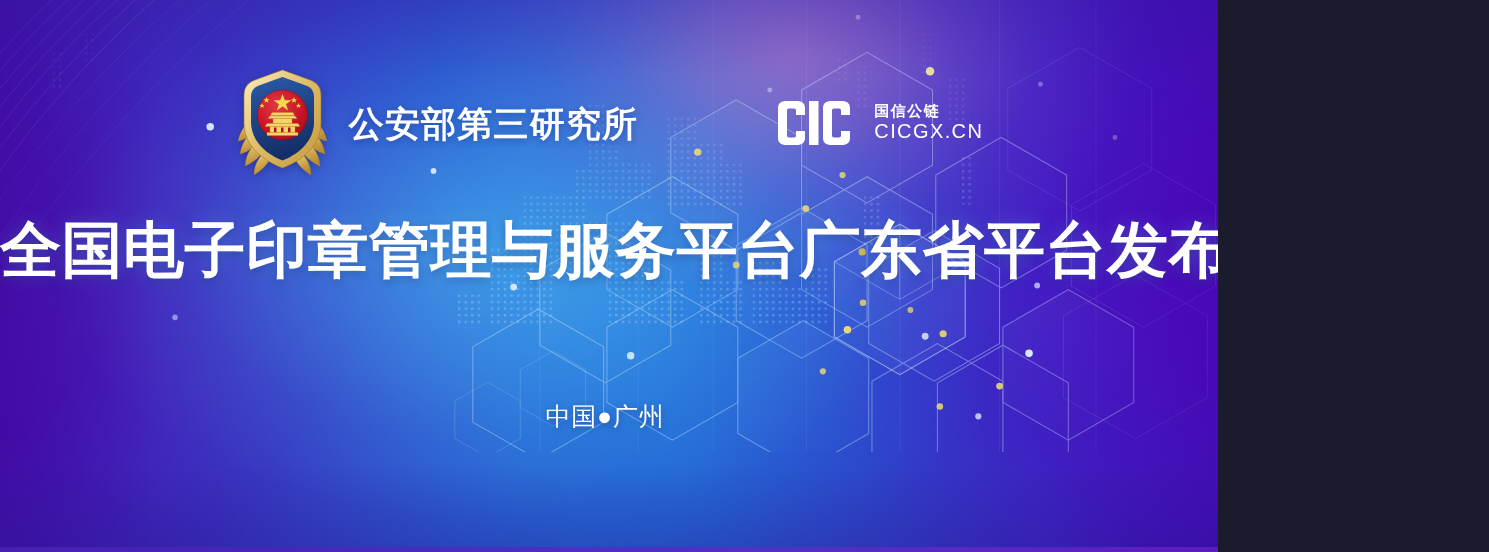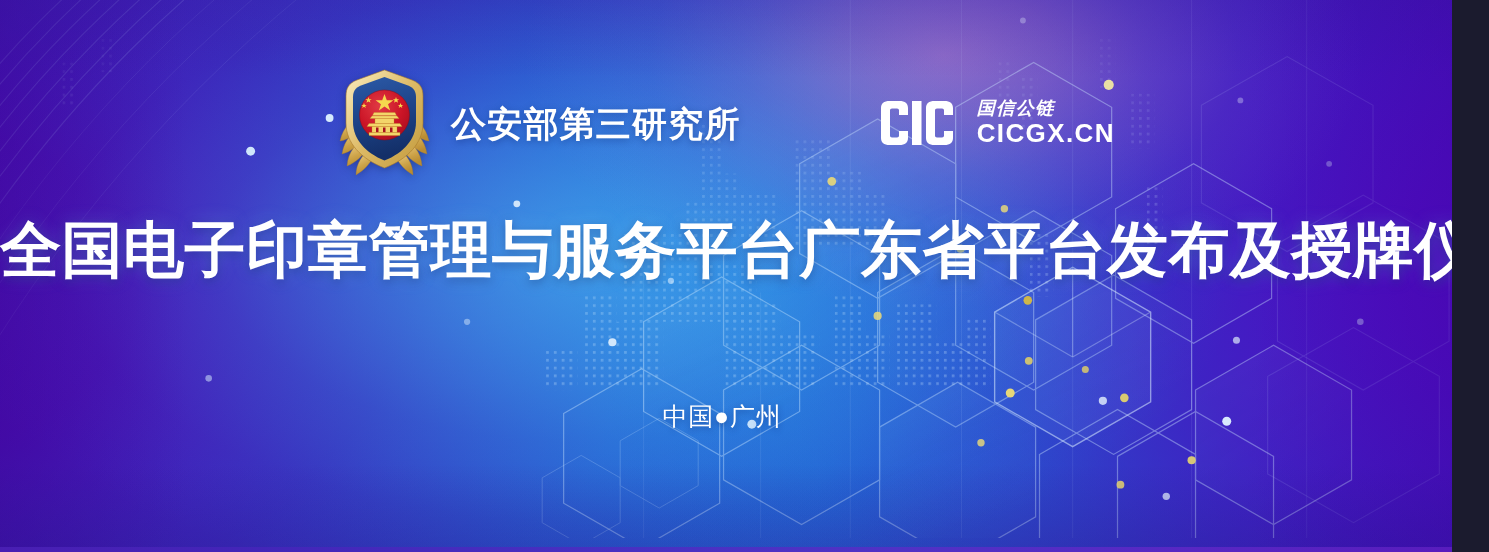--- a/index.html
+++ b/index.html
@@ -4,21 +4,21 @@
 <style>
   * { margin:0; padding:0; box-sizing:border-box; }
   html,body { background:#1b1b2e; }
   body {
     font-family:"Liberation Sans","DejaVu Sans",sans-serif;
     -webkit-font-smoothing:antialiased;
   }
 
   #banner{
     position:relative;
-    width:1452px;
+    width:1218px;
     height:552px;
     overflow:hidden;
     background:#404040;
   }
 
   
   .bg-base{
     position:absolute; inset:0;
     background:
       radial-gradient(115% 125% at 34% 58%,
@@ -113,25 +113,25 @@
     line-height:1;
     white-space:nowrap;
     text-shadow:0 2px 7px rgba(12,40,110,.42);
   }
 
   
   .cic-lockup{ display:flex; align-items:center; gap:13px; }
   .cic-mark{ width:83px; height:44px; flex:0 0 auto; }
   .cic-text{ display:flex; flex-direction:column; gap:2px; }
   .cic-cn{
-    color:#fff; font-size:18px; font-weight:700;
-    letter-spacing:1.5px; line-height:1.06; white-space:nowrap;font-style:italic;
+    color:#fff; font-size:15px; font-weight:700;
+    letter-spacing:1.5px; line-height:1.06; white-space:nowrap;
   }
   .cic-en{
-    color:#fff; font-size:26px; font-weight:700;
+    color:#fff; font-size:20px; font-weight:400;
     letter-spacing:1.4px; line-height:1.06; white-space:nowrap;
   }
 
   
   .title{
     position:absolute; left:0; right:0; top:216px;
     text-align:center;
     z-index:20;
     color:#fff;
     font-size:61px;

